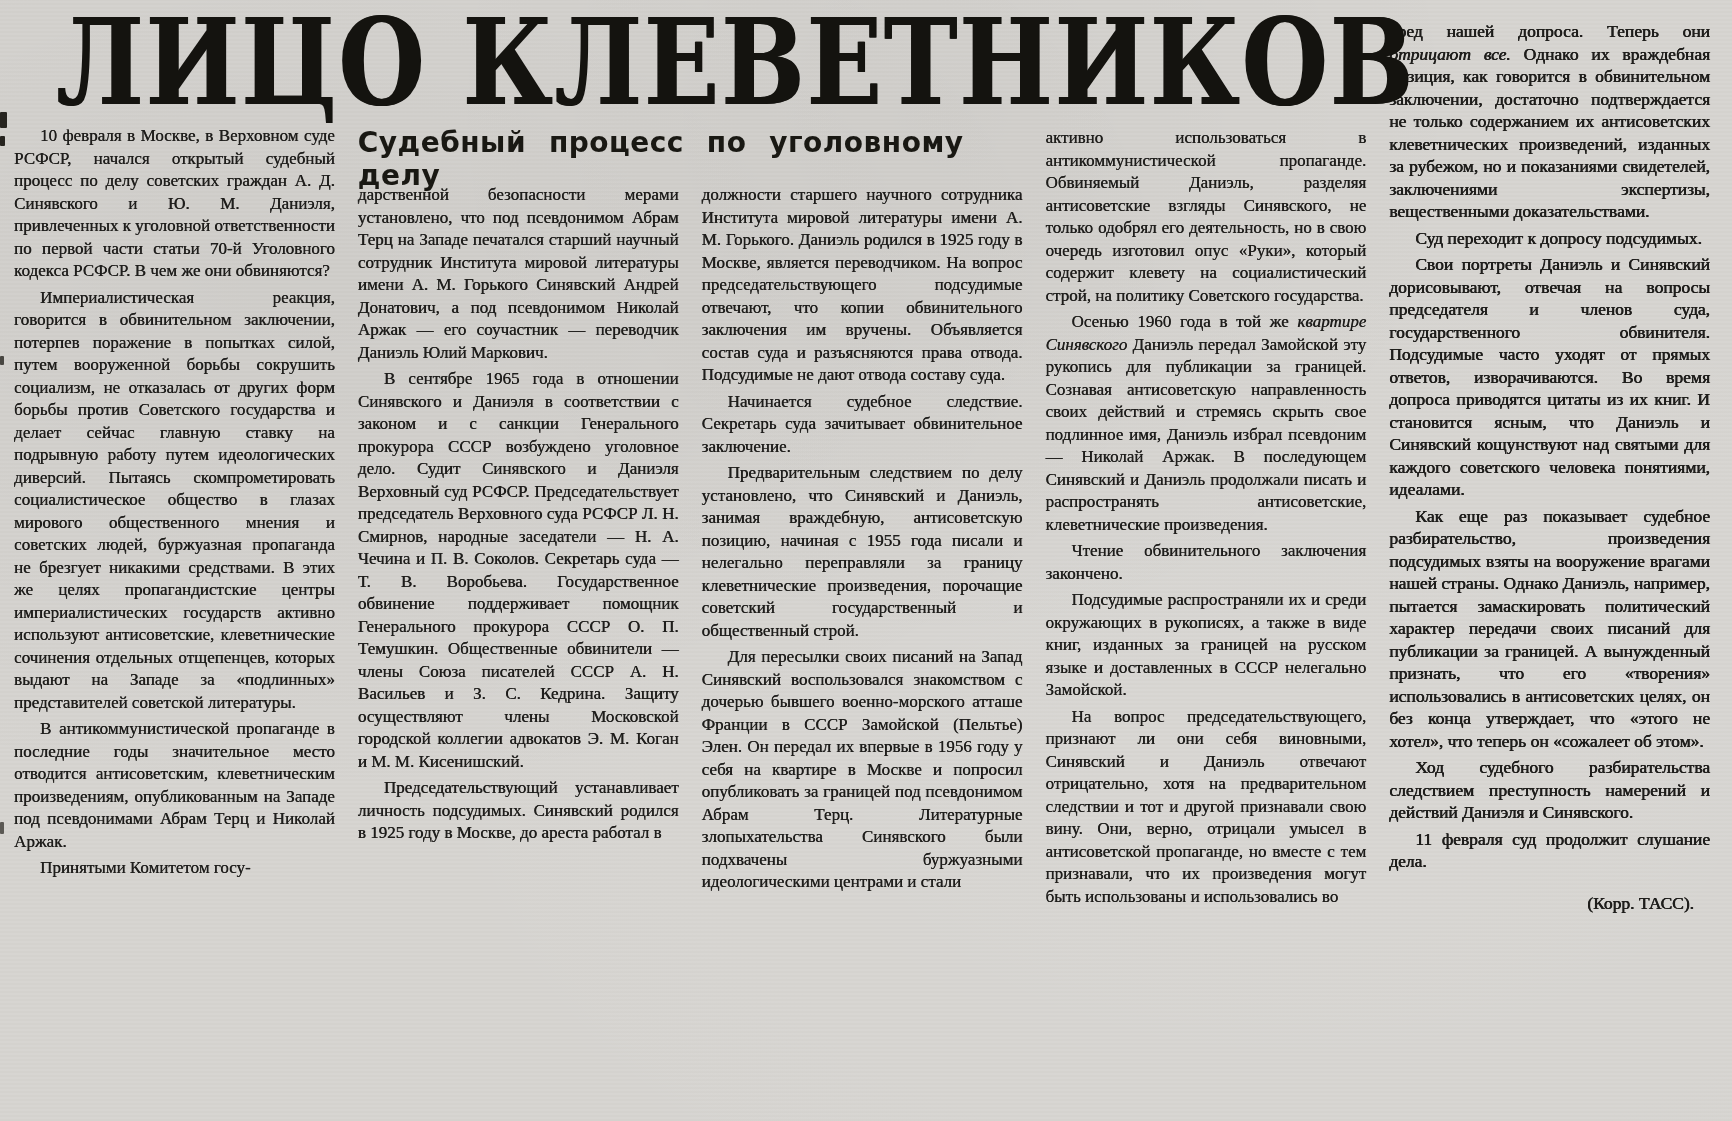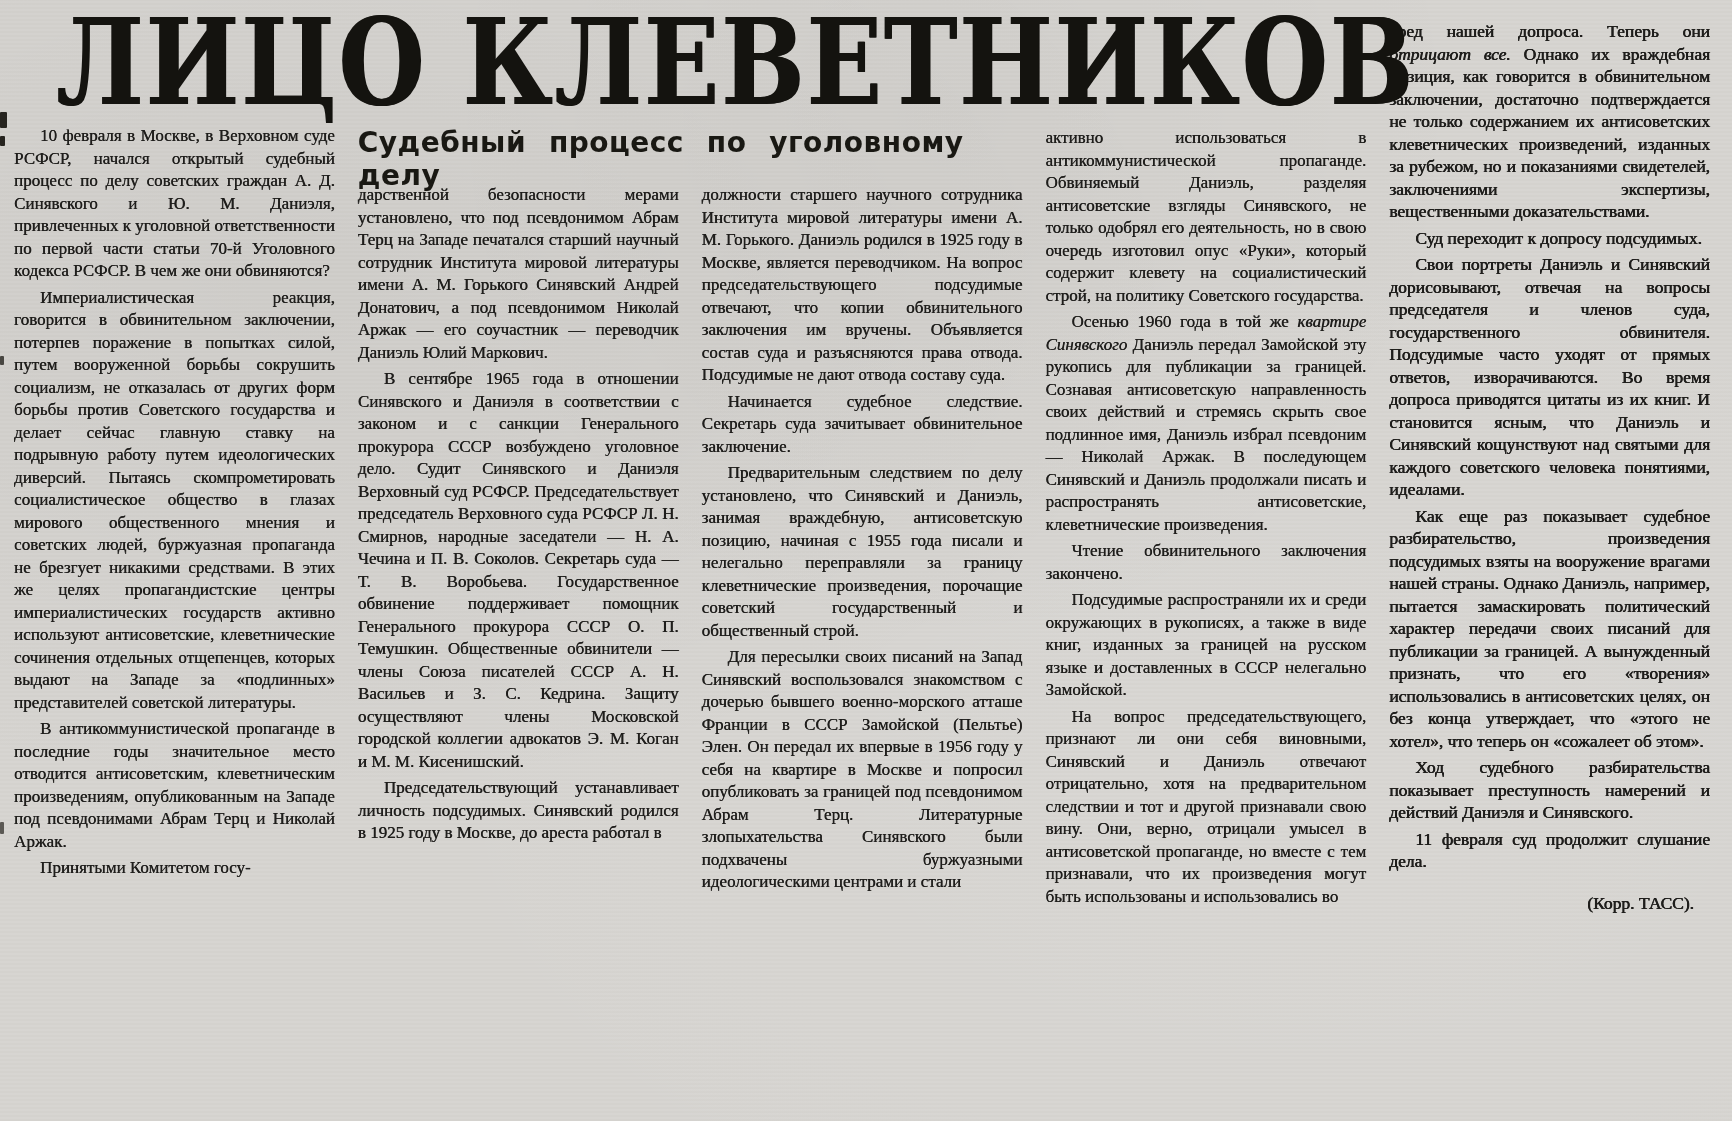--- a/index.html
+++ b/index.html
@@ -120,17 +120,17 @@
       <p class="para"><span>Осенью 1960 года в той же </span><em>квартире Синявского</em><span> Даниэль передал Замойской эту рукопись для публикации за границей. Сознавая антисоветскую направленность своих действий и стремясь скрыть свое подлинное имя, Даниэль избрал псевдоним — Николай Аржак. В последующем Синявский и Даниэль продолжали писать и распространять антисоветские, клеветнические произведения.</span></p>
       <p class="para">Чтение обвинительного заключения закончено.</p>
       <p class="para">Подсудимые распространяли их и среди окружающих в рукописях, а также в виде книг, изданных за границей на русском языке и доставленных в СССР нелегально Замойской.</p>
       <p class="para">На вопрос председательствующего, признают ли они себя виновными, Синявский и Даниэль отвечают отрицательно, хотя на предварительном следствии и тот и другой признавали свою вину. Они, верно, отрицали умысел в антисоветской пропаганде, но вместе с тем признавали, что их произведения могут быть использованы и использовались во</p>
     </div>
   <div class="col c5">
       <p class="para noindent"><span>вред нашей допроса. Теперь они </span><em>отрицают все.</em><span> Однако их враждебная позиция, как говорится в обвинительном заключении, достаточно подтверждается не только содержанием их антисоветских клеветнических произведений, изданных за рубежом, но и показаниями свидетелей, заключениями экспертизы, вещественными доказательствами.</span></p>
       <p class="para">Суд переходит к допросу подсудимых.</p>
       <p class="para">Свои портреты Даниэль и Синявский дорисовывают, отвечая на вопросы председателя и членов суда, государственного обвинителя. Подсудимые часто уходят от прямых ответов, изворачиваются. Во время допроса приводятся цитаты из их книг. И становится ясным, что Даниэль и Синявский кощунствуют над святыми для каждого советского человека понятиями, идеалами.</p>
       <p class="para">Как еще раз показывает судебное разбирательство, произведения подсудимых взяты на вооружение врагами нашей страны. Однако Даниэль, например, пытается замаскировать политический характер передачи своих писаний для публикации за границей. А вынужденный признать, что его «творения» использовались в антисоветских целях, он без конца утверждает, что «этого не хотел», что теперь он «сожалеет об этом».</p>
-      <p class="para">Ход судебного разбирательства показывает преступность намерений и действий Даниэля и Синявского.</p>
+      <p class="para">Ход судебного разбирательства следствием преступность намерений и действий Даниэля и Синявского.</p>
       <p class="para">11 февраля суд продолжит слушание дела.</p>
       <p class="para noindent right">(Корр. ТАСС).</p>
     </div>
 </div>
 
 </body></html>

